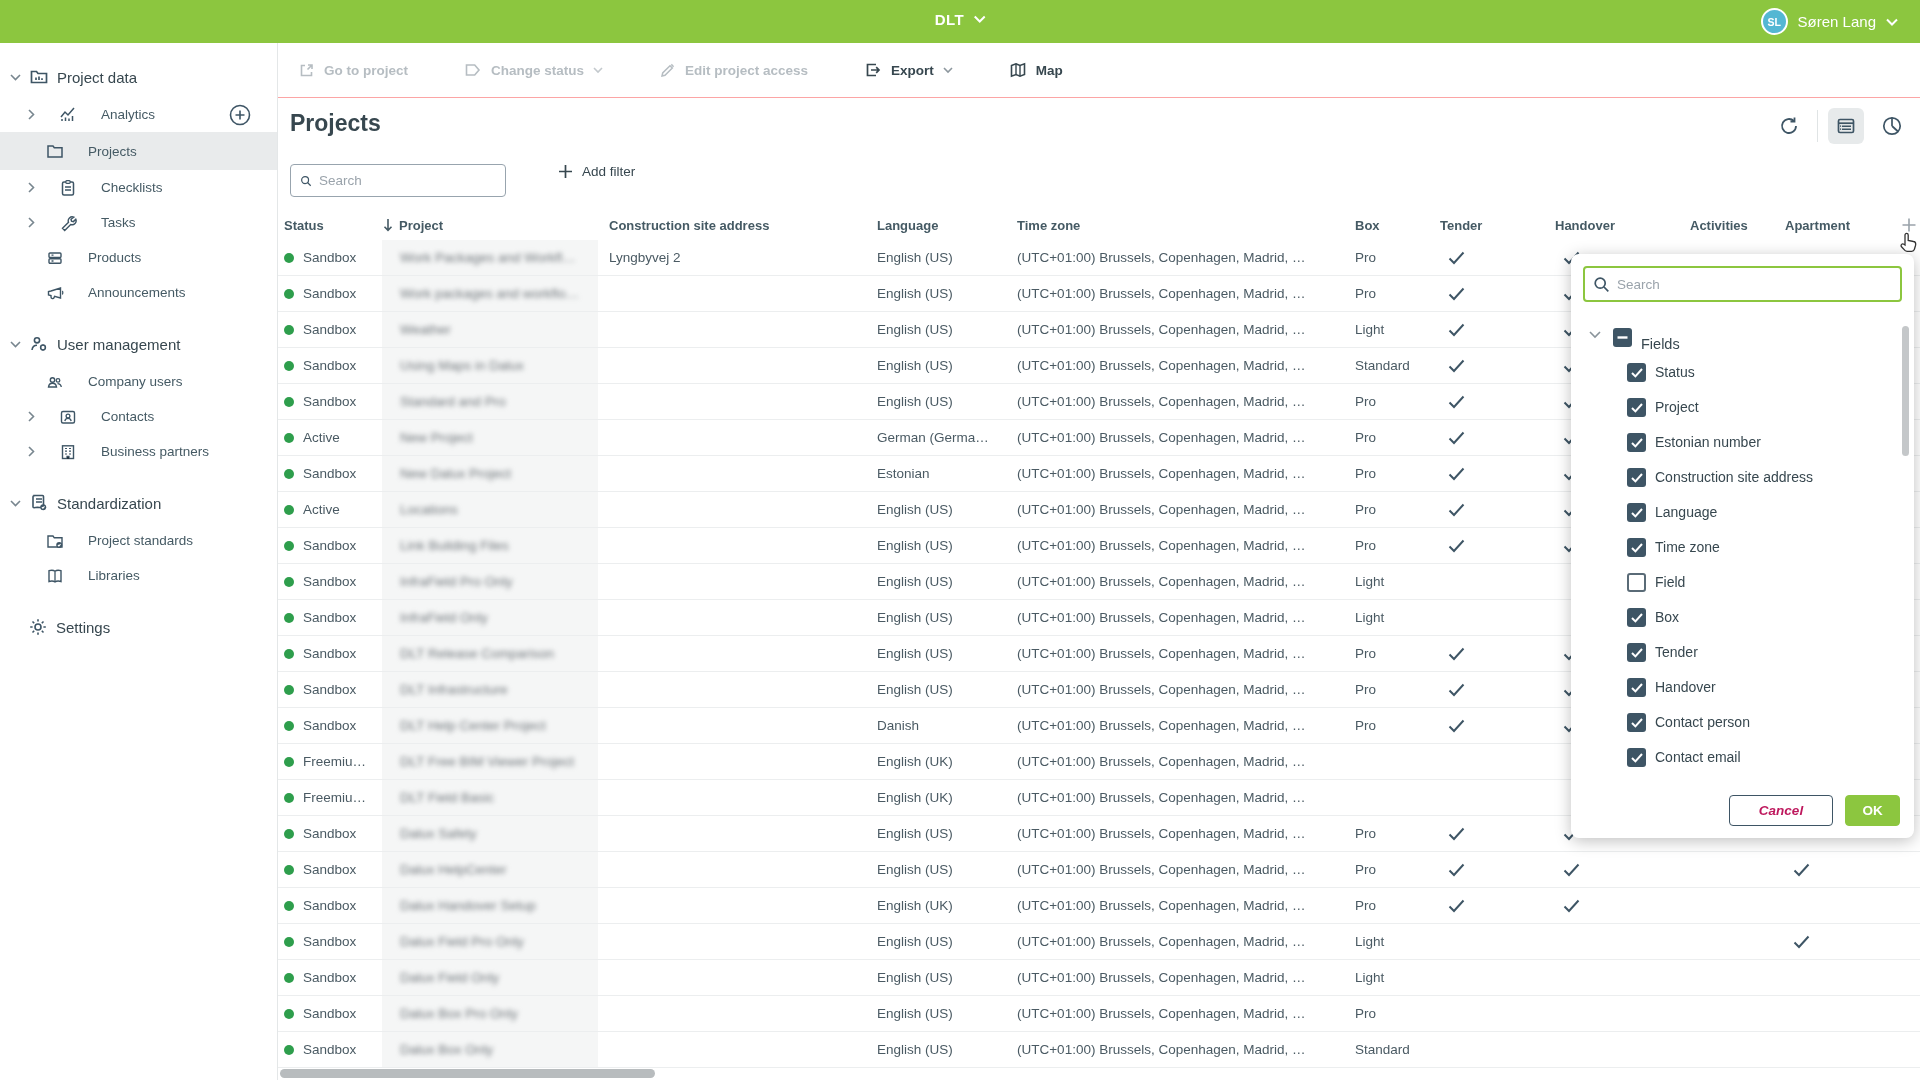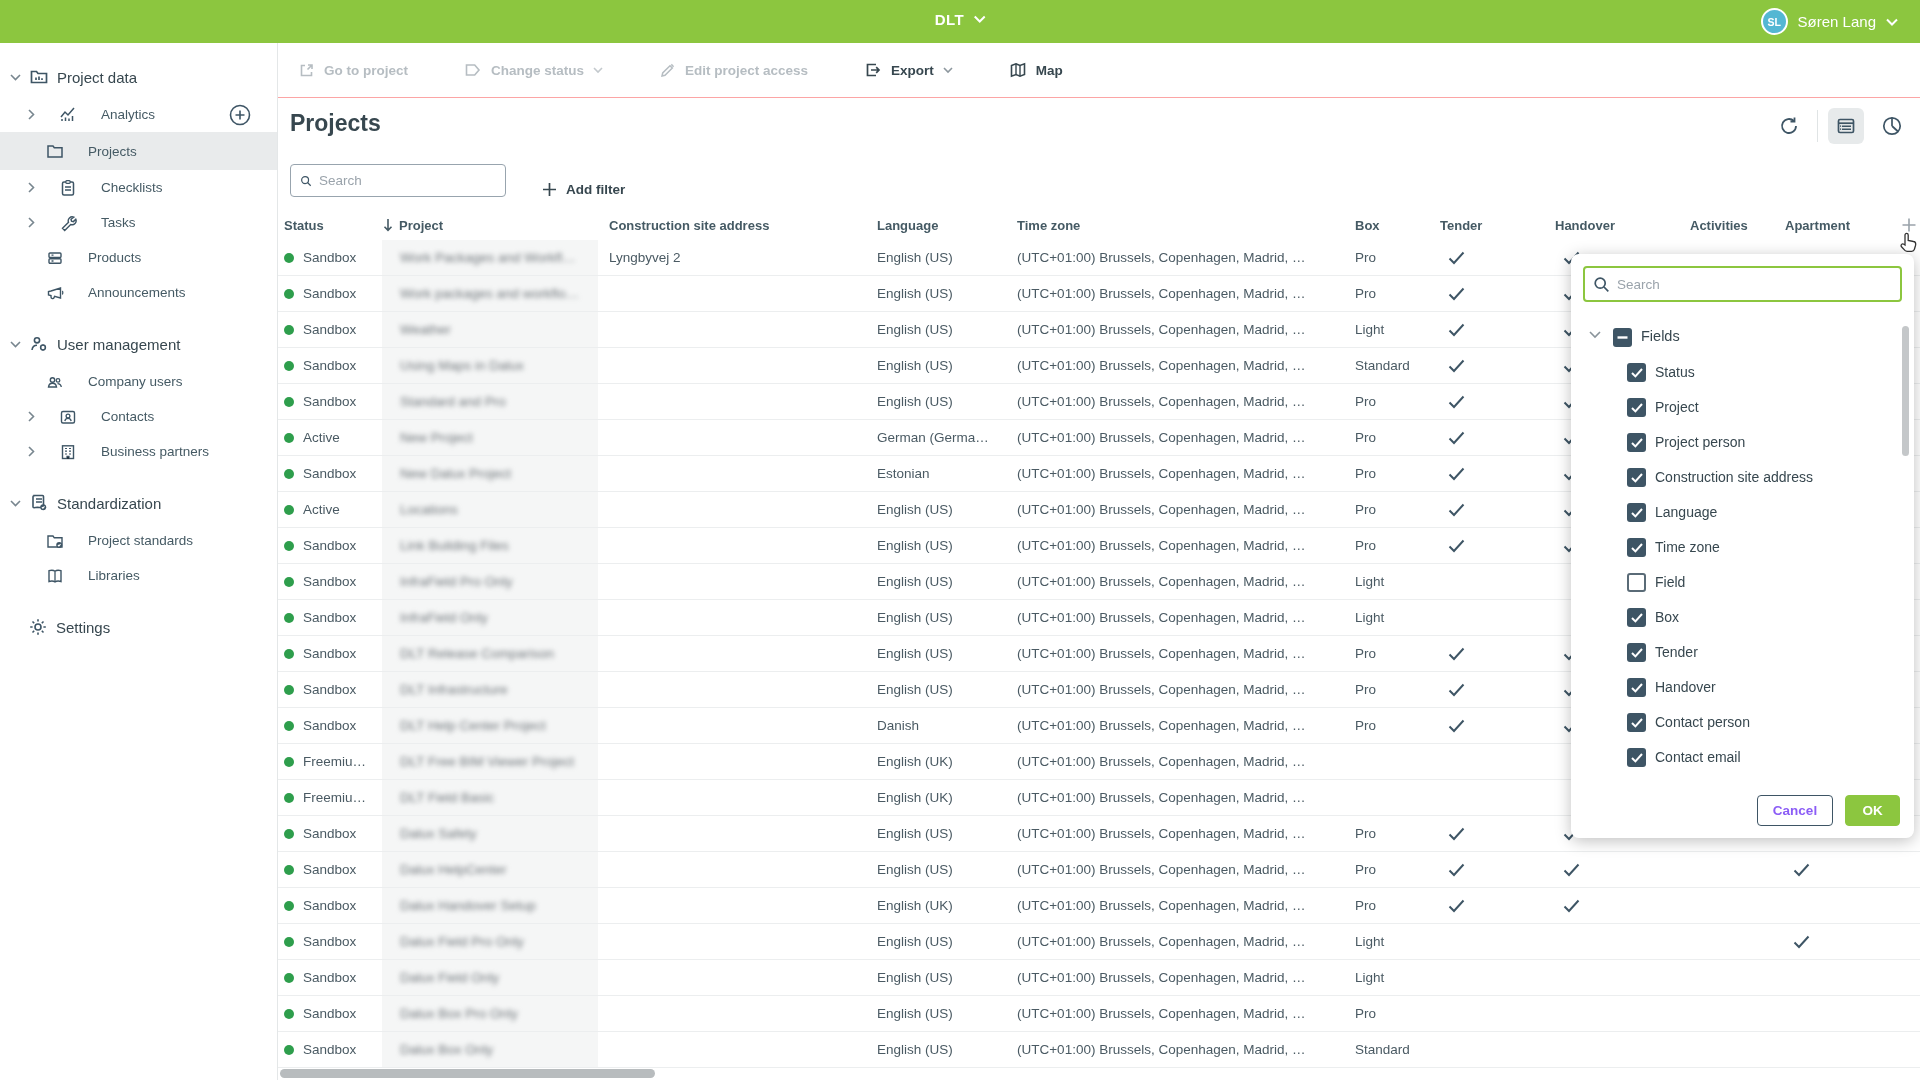--- a/index.html
+++ b/index.html
@@ -38,22 +38,22 @@
   .title-actions { position:absolute; right:10px; top:10px; display:flex; align-items:center; gap:10px; }
   .iconbtn { width:36px; height:36px; display:flex; align-items:center; justify-content:center; cursor:pointer; border-radius:6px; }
   .iconbtn.active { background:#e7eaeb; }
   .vdivider { width:1px; height:32px; background:#e0e4e5; }
 
   .filterrow { position:relative; height:52px; }
   .searchbox { position:absolute; left:12px; top:6px; width:216px; height:33px; border:1px solid #98a4ae; border-radius:4px;
     display:flex; align-items:center; padding:0 9px; gap:7px; background:#fff; }
   .searchbox input { border:none; outline:none; flex:1; font-size:13.5px; color:#455a64; font-family:inherit; background:transparent; }
   .searchbox input::placeholder { color:#9aa3ab; }
-  .addfilter { position:absolute; left:264px; top:6px; height:33px; display:flex; align-items:flex-end; gap:9px;
-    font-size:13.5px; font-weight:700; color:#37474f; cursor:pointer; }
+  .addfilter { position:absolute; left:280px; top:6px; height:33px; display:flex; align-items:flex-start; gap:9px;
+    font-size:13.5px; font-weight:400; color:#37474f; cursor:pointer; }
 
   
   .thead { position:relative; height:30px; font-size:13px; font-weight:700; color:#455a64; }
   .cell { position:absolute; top:0; height:100%; display:flex; align-items:center; overflow:hidden; white-space:nowrap; }
   .col-status     { left:6px;    width:96px; }
   .col-project    { left:104px;  width:216px; }
   .col-address    { left:331px;  width:260px; }
   .col-language   { left:599px;  width:136px; }
   .col-tz         { left:739px;  width:332px; }
   .col-box        { left:1077px; width:80px; }
@@ -76,32 +76,32 @@
   .panel { position:absolute; left:1571px; top:254px; width:343px; height:584px; background:#fff; border-radius:8px;
     box-shadow:0 3px 16px rgba(0,0,0,.25); z-index:40; }
   .p-search { position:absolute; left:12px; top:12px; right:12px; height:36px; border:2px solid #8CC63F; border-radius:4px;
     display:flex; align-items:center; padding:0 8px; gap:7px; }
   .p-search input { border:none; outline:none; flex:1; font-size:13.5px; color:#455a64; font-family:inherit; }
   .p-search input::placeholder { color:#9aa3ab; }
   .p-tree { position:absolute; left:0; top:66px; right:14px; }
   .p-root { position:relative; height:35px; }
   .p-root .chev { position:absolute; left:18px; top:11px; }
   .p-root .cb   { position:absolute; left:42px; top:8px; }
-  .p-root .p-label { position:absolute; left:70px; top:8px; font-size:14.5px; color:#37474f; }
+  .p-root .p-label { position:absolute; left:70px; top:16px; font-size:14.5px; color:#37474f; }
   .p-item { position:relative; height:35px; cursor:pointer; }
   .p-item .cb { position:absolute; left:56px; top:8px; }
   .p-item .p-label { position:absolute; left:84px; top:9px; font-size:14px; color:#37474f; }
   .cb { width:19px; height:19px; border-radius:3px; background:#3E5565; display:flex; align-items:center; justify-content:center; cursor:pointer; }
   .cb svg { display:none; }
   .cb.checked svg { display:block; }
   .cb:not(.checked) { background:#fff; border:2px solid #5a6b77; }
   .p-scrollthumb { position:absolute; right:5px; top:72px; width:7px; height:130px; border-radius:4px; background:#c4c7c9; cursor:pointer; }
   .p-footer { position:absolute; right:14px; bottom:12px; display:flex; gap:12px; }
   .btn { height:31px; border-radius:4px; font-size:13.5px; font-weight:700; display:flex; align-items:center; justify-content:center; cursor:pointer; }
-  .btn-cancel { width:76px; background:#fff; border:1px solid #3E5565; color:#8b5cf6; }
+  .btn-cancel { width:104px; background:#fff; border:1px solid #3E5565; color:#be185d;font-style:italic; }
   .btn-ok { width:55px; background:#8CC63F; border:1px solid #8CC63F; color:#fff; }
 
   .cursor { position:absolute; left:1896px; top:230px; z-index:60; pointer-events:none; }
 </style>
 </head>
 <body>
 
 <div class="topbar">
   <div class="app-switch">
     <span>DLT</span>
@@ -931,21 +931,21 @@
         </span>
         <span class="p-label">Project</span>
       </div>
 
       <div class="p-item">
         <span class="cb checked">
           <svg width="12" height="10" viewBox="0 0 12 10">
               <path d="M1 5l3.4 3.4L11 1" fill="none" stroke="#fff" stroke-width="2"></path>
             </svg>
         </span>
-        <span class="p-label">Project person</span>
+        <span class="p-label">Estonian number</span>
       </div>
 
       <div class="p-item">
         <span class="cb checked">
           <svg width="12" height="10" viewBox="0 0 12 10">
               <path d="M1 5l3.4 3.4L11 1" fill="none" stroke="#fff" stroke-width="2"></path>
             </svg>
         </span>
         <span class="p-label">Construction site address</span>
       </div>

